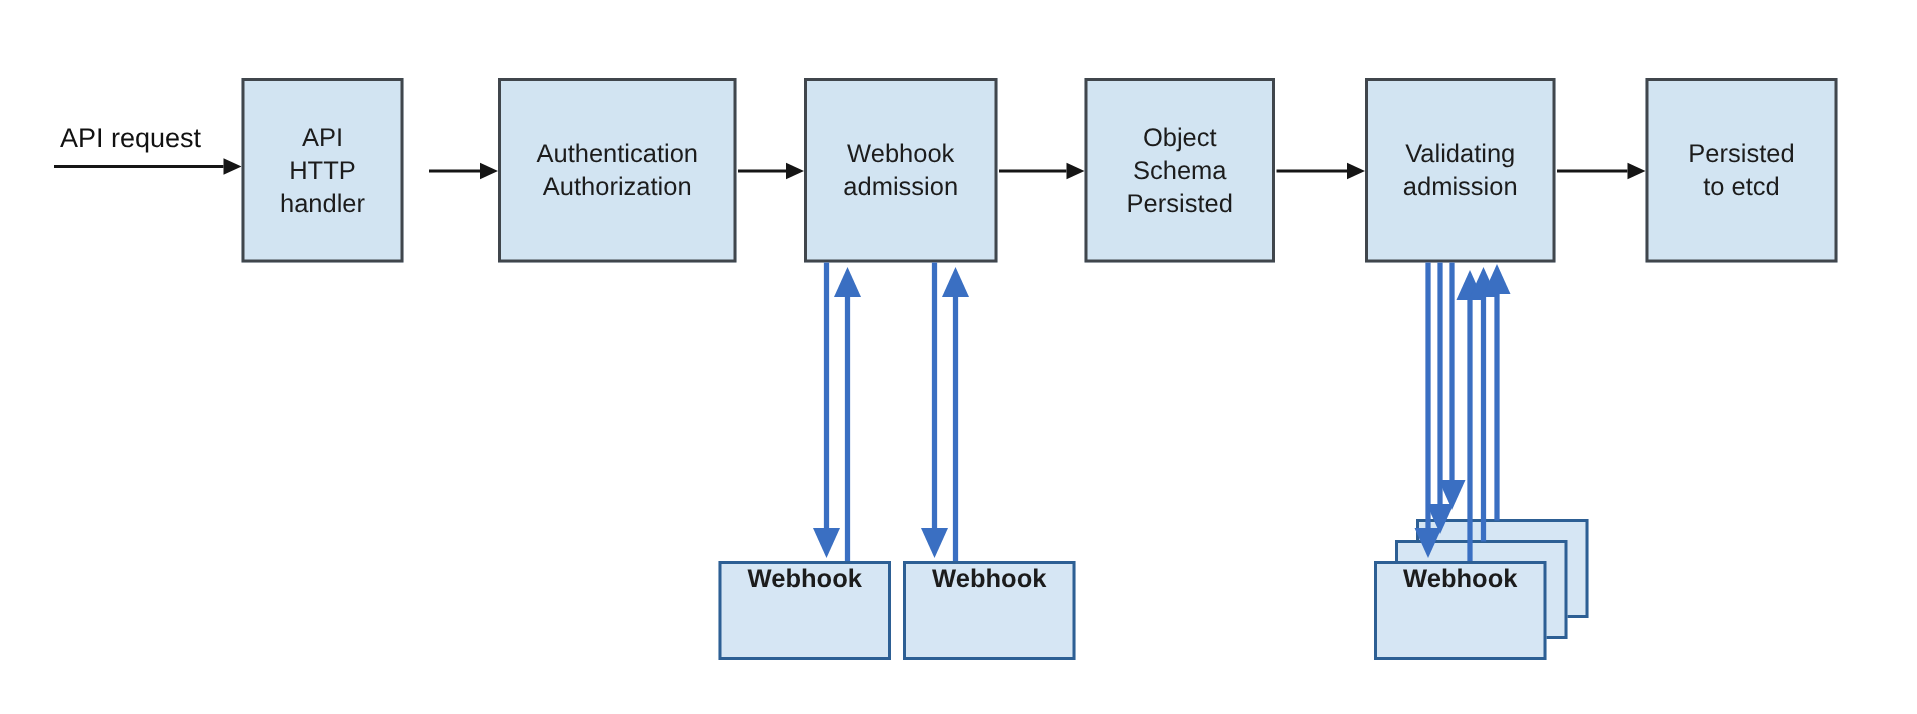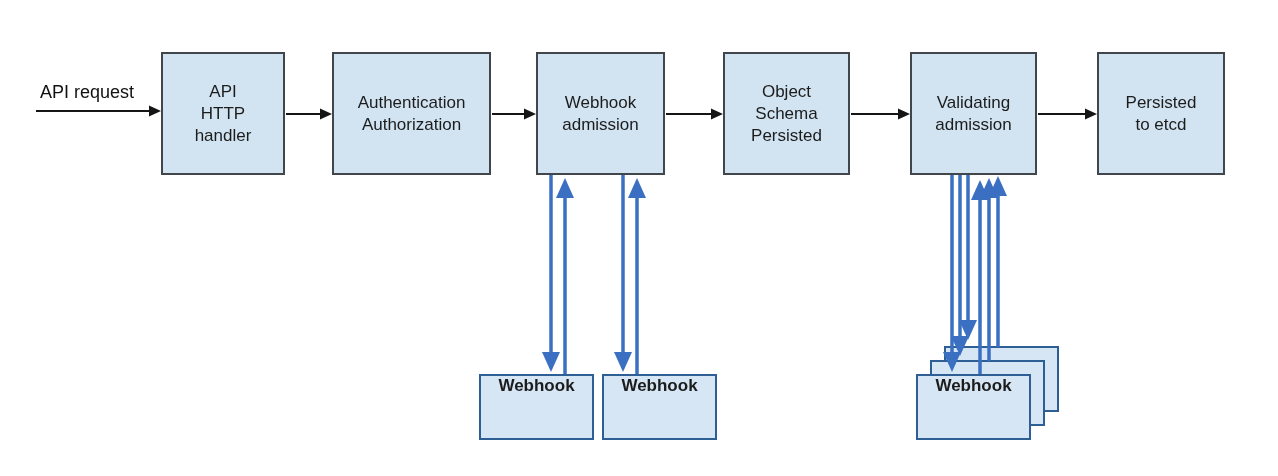--- a/index.html
+++ b/index.html
@@ -28,21 +28,21 @@
     justify-content: center;
     text-align: center;
     z-index: 1;
   }
   .pbox .boxlabel {
     white-space: pre-line;
     font-size: 17px;
     line-height: 22px;
     color: var(--box-text, #1c1c1c);
   }
-  .p1 { left: 161px;  width: 124px; }
+  .p1 { left: 161px;  width: 108px; }
   .p2 { left: 332px;  width: 159px; }
   .p3 { left: 536px;  width: 129px; }
   .p4 { left: 723px;  width: 127px; }
   .p5 { left: 910px;  width: 127px; }
   .p6 { left: 1097px; width: 128px; }
 
   
   .whbox {
     position: absolute;
     width: 115px;

